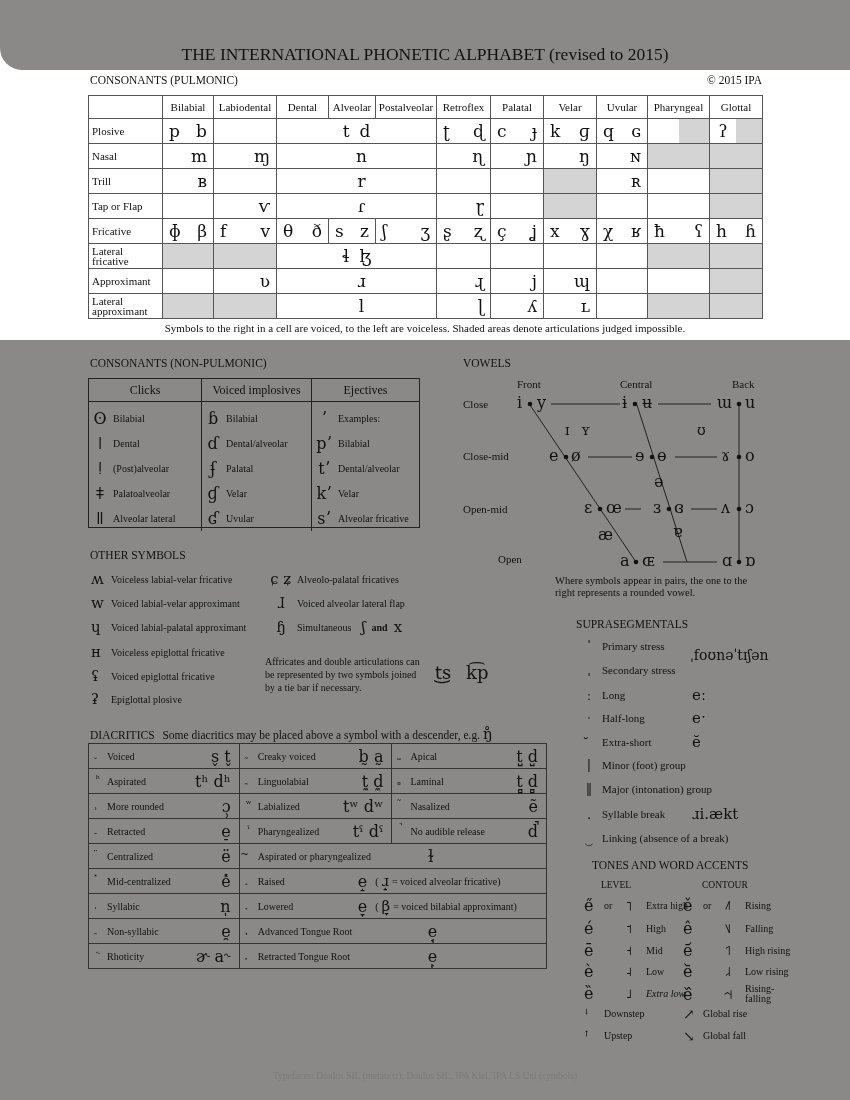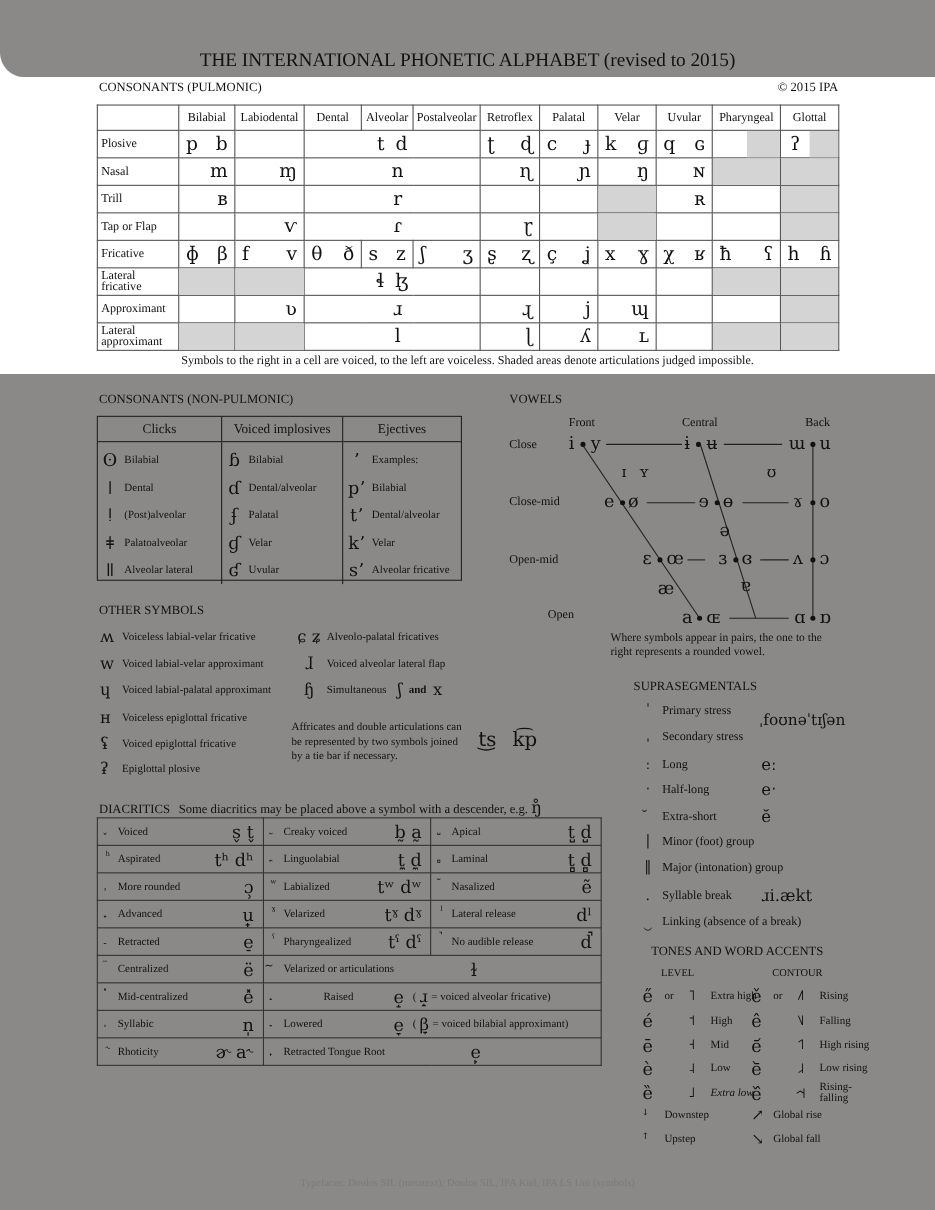--- a/index.html
+++ b/index.html
@@ -697,43 +697,20 @@
           <div class="dcell">
             <span class="dmark">̃</span>
             <span class="dlbl" style="">Nasalized</span>
             <span class="dex" style="margin-left:auto;">ẽ</span>
           </div>
         </td>
       </tr>
       <tr>
         <td>
           <div class="dcell">
-            <span class="dmark">̟</span>
-            <span class="dlbl" style="">Advanced</span>
-            <span class="dex" style="margin-left:auto;">u̟</span>
-          </div>
-        </td>
-        <td>
-          <div class="dcell">
-            <span class="dmark">ˠ</span>
-            <span class="dlbl" style="">Velarized</span>
-            <span class="dex" style="margin-left:auto;">tˠ  dˠ</span>
-          </div>
-        </td>
-        <td>
-          <div class="dcell">
-            <span class="dmark">ˡ</span>
-            <span class="dlbl" style="">Lateral release</span>
-            <span class="dex" style="margin-left:auto;">dˡ</span>
-          </div>
-        </td>
-      </tr>
-      <tr>
-        <td>
-          <div class="dcell">
             <span class="dmark">̠</span>
             <span class="dlbl" style="">Retracted</span>
             <span class="dex" style="margin-left:auto;">e̠</span>
           </div>
         </td>
         <td>
           <div class="dcell">
             <span class="dmark">ˤ</span>
             <span class="dlbl" style="">Pharyngealized</span>
             <span class="dex" style="margin-left:auto;">tˤ  dˤ</span>
@@ -751,37 +728,37 @@
         <td>
           <div class="dcell">
             <span class="dmark">̈</span>
             <span class="dlbl" style="">Centralized</span>
             <span class="dex" style="margin-left:auto;">ë</span>
           </div>
         </td>
         <td colspan="2">
           <div class="dcell">
             <span class="dmark">̴</span>
-            <span class="dlbl" style="flex:0 0 170px;">Velarized or articulations</span>
+            <span class="dlbl" style="flex:0 0 170px;">Aspirated or pharyngealized</span>
             <span class="dex" style="">ɫ</span>
           </div>
         </td>
       </tr>
       <tr>
         <td>
           <div class="dcell">
             <span class="dmark">̽</span>
             <span class="dlbl" style="">Mid-centralized</span>
             <span class="dex" style="margin-left:auto;">e̽</span>
           </div>
         </td>
         <td colspan="2">
           <div class="dcell">
             <span class="dmark">̝</span>
-            <span class="dlbl" style="flex:0 0 100px;text-align:center;">Raised</span>
+            <span class="dlbl" style="flex:0 0 100px;">Raised</span>
             <span class="dex" style="">e̝</span>
             <span class="dlbl" style="flex:0 0 auto;">(</span>
             <span class="dex" style="padding:0 3px;font-size:15px;">ɹ̝</span>
             <span class="dlbl">= voiced alveolar fricative)</span>
           </div>
         </td>
       </tr>
       <tr>
         <td>
           <div class="dcell">
@@ -791,20 +768,36 @@
           </div>
         </td>
         <td colspan="2">
           <div class="dcell">
             <span class="dmark">̞</span>
             <span class="dlbl" style="flex:0 0 100px;">Lowered</span>
             <span class="dex" style="">e̞</span>
             <span class="dlbl" style="flex:0 0 auto;">(</span>
             <span class="dex" style="padding:0 3px;font-size:15px;">β̞</span>
             <span class="dlbl">= voiced bilabial approximant)</span>
+          </div>
+        </td>
+      </tr>
+      <tr>
+        <td>
+          <div class="dcell">
+            <span class="dmark">̯</span>
+            <span class="dlbl" style="">Non-syllabic</span>
+            <span class="dex" style="margin-left:auto;">e̯</span>
+          </div>
+        </td>
+        <td colspan="2">
+          <div class="dcell">
+            <span class="dmark">̘</span>
+            <span class="dlbl" style="flex:0 0 170px;">Advanced Tongue Root</span>
+            <span class="dex" style="">e̘</span>
           </div>
         </td>
       </tr>
       <tr>
         <td>
           <div class="dcell">
             <span class="dmark">˞</span>
             <span class="dlbl" style="">Rhoticity</span>
             <span class="dex" style="margin-left:auto;">ɚ  a˞</span>
           </div>

